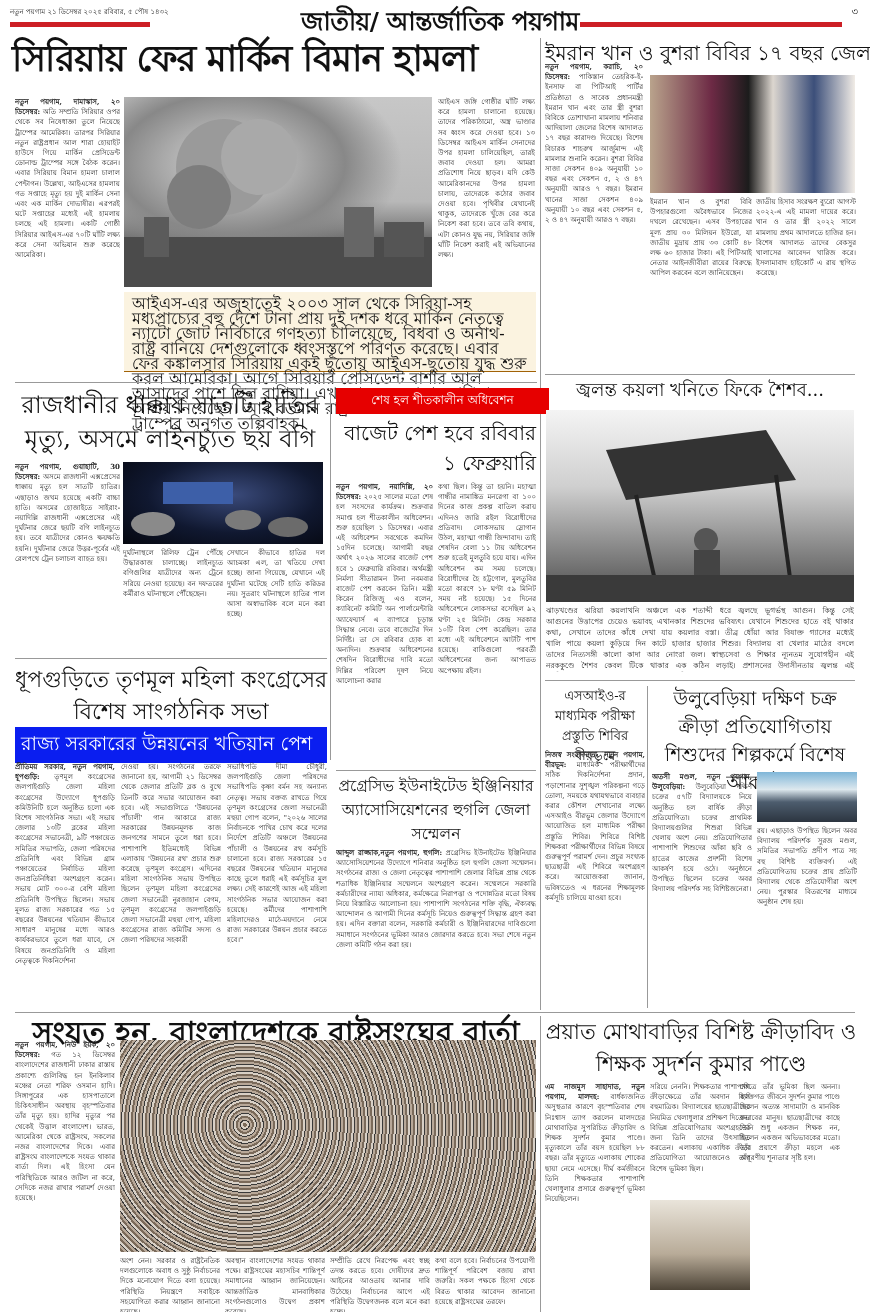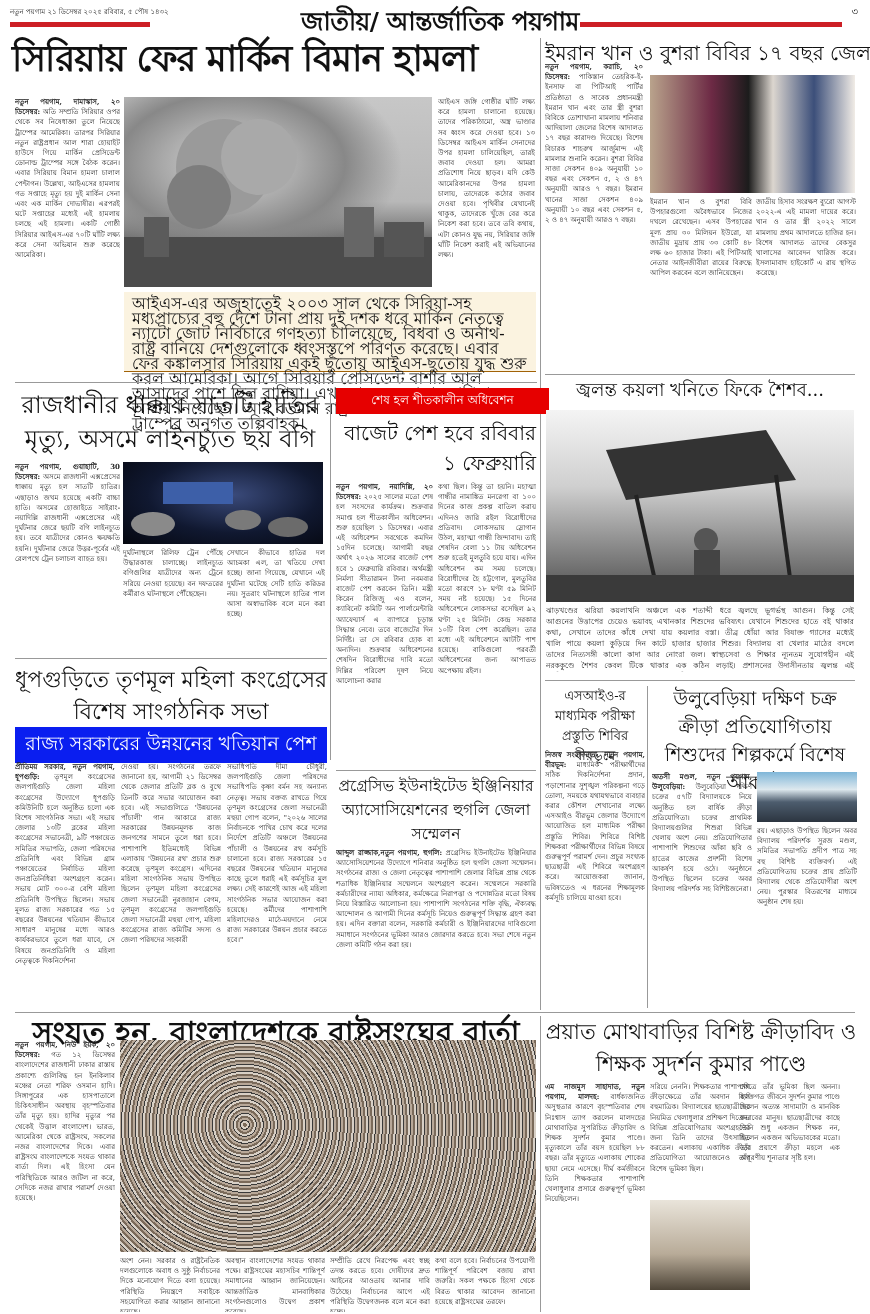--- a/index.html
+++ b/index.html
@@ -11,21 +11,21 @@
   .section-title { left: 300px; top: 2px; width: 280px; text-align: center; font-size: 25px; font-weight: bold; letter-spacing: -0.5px; font-family: "DejaVu Serif", serif; }
   .page-no { right: 12px; top: 4px; font-size: 10px; }
   .headline { font-family: "DejaVu Serif", serif; font-weight: bold; color: #111; line-height: 1.15; }
   .bodytext { font-size: 7px; line-height: 10.2px; color: #222; text-align: justify; overflow: hidden; font-family: "DejaVu Serif", serif; }
   .bodytext b { font-weight: bold; }
   .photo { overflow: hidden; }
   .rule-h { height: 1px; background: #999; }
   .rule-v { width: 1px; background: #999; }
   .pullquote { background: #fbf3e0; border-bottom: 1px solid #a16207; font-size: 16px; line-height: 15px; padding: 4px 8px; font-family: "DejaVu Serif", serif; }
   .red-kicker { background: #e60000; color: #fff; font-size: 12px; padding: 3px 6px; text-align: center; font-family: "DejaVu Serif", serif; }
-  .blue-kicker { background: #0a1ef0; color: #fff; font-size: 19px; padding: 2px 6px; text-align: center; font-family: "DejaVu Serif", serif; }
+  .blue-kicker { background: #0a1ef0; color: #fff; font-size: 19px; padding: 2px 6px; text-align: left; font-family: "DejaVu Serif", serif; }
   .caption { font-size: 7.5px; line-height: 11px; color: #222; text-align: justify; font-family: Liberation Mono, monospace; }
 </style>
 </head>
 <body>
 
 <div class="abs masthead-meta">নতুন পয়গাম ২১ ডিসেম্বর ২০২৫ রবিবার, ৫ পৌষ ১৪৩২</div>
 <div class="abs redbar" style="left:10px; width:140px;"></div>
 <div class="abs section-title">জাতীয়/ আন্তর্জাতিক পয়গাম</div>
 <div class="abs redbar" style="left:580px; width:262px;"></div>
 <div class="abs page-no">৩</div>

